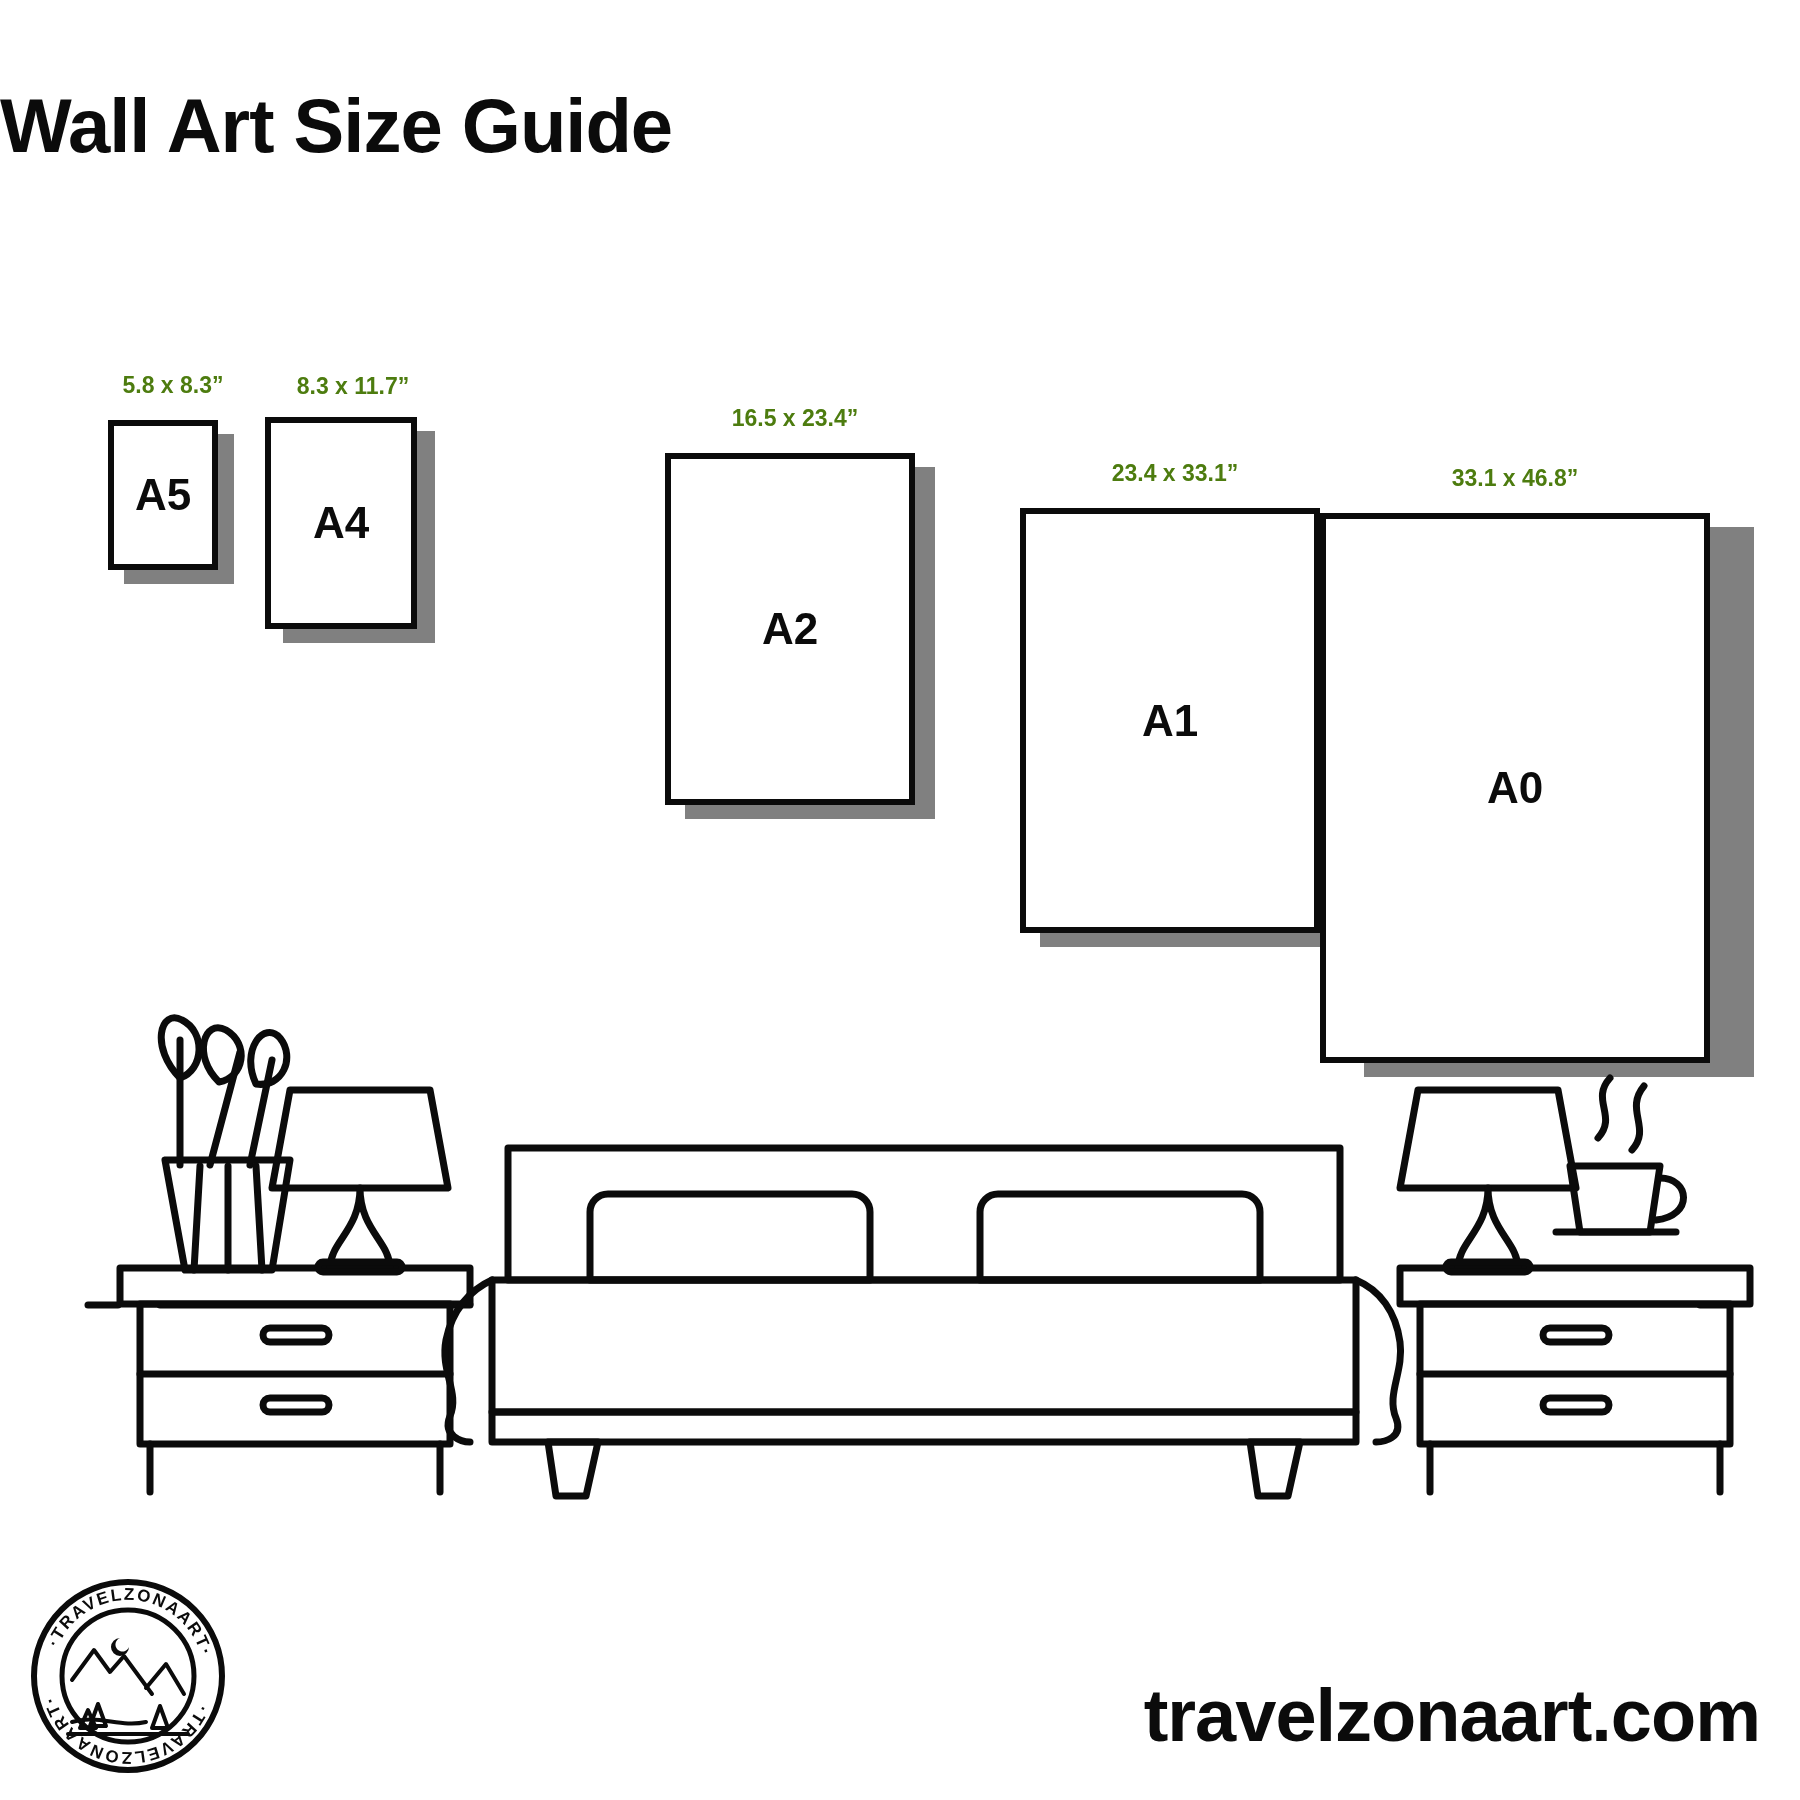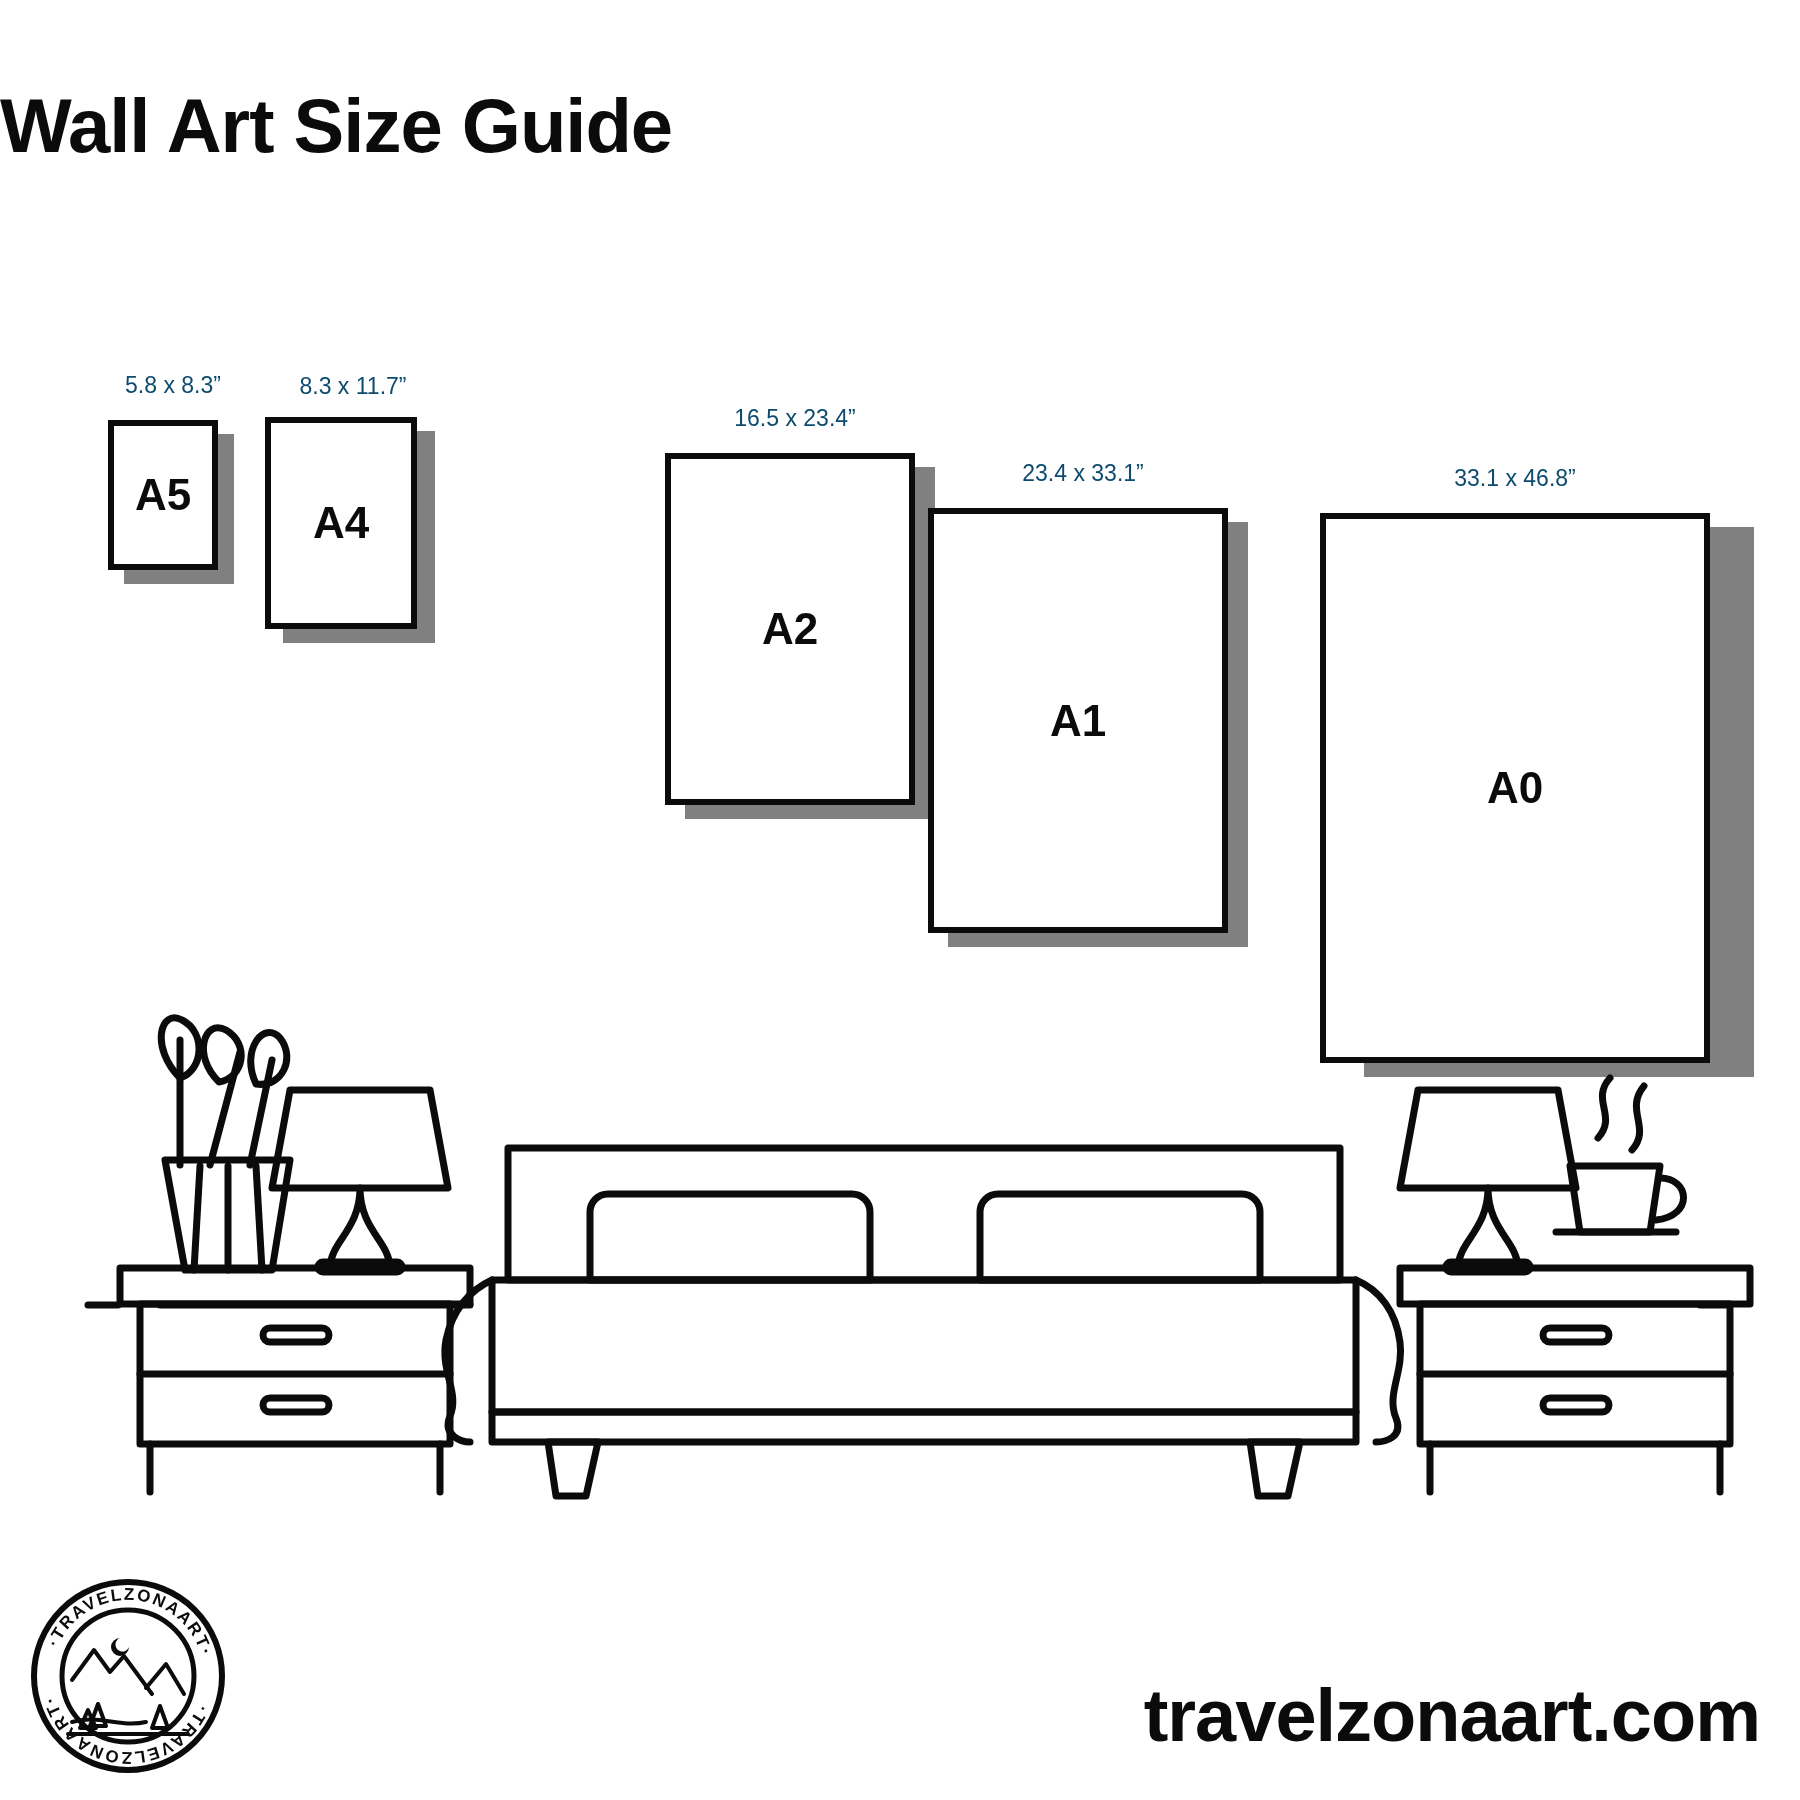--- a/index.html
+++ b/index.html
@@ -38,22 +38,22 @@
   .poster-group {
     position: absolute;
     bottom: 0;
   }
   .poster-label {
     position: absolute;
     left: 50%;
     transform: translateX(-50%);
     white-space: nowrap;
     font-size: 23px;
-    font-weight: normal;
-    color: #0c4a6e;
+    font-weight: bold;
+    color: #4d7c0f;
   }
   .poster-shadow {
     position: absolute;
     background: #808080;
   }
   .poster-box {
     position: absolute;
     background: #ffffff;
     border: 6px solid #0b0b0b;
     box-sizing: border-box;
@@ -121,21 +121,21 @@
 
 
   <div class="poster-group" style="left:665px; bottom:190px; width:275px; height:425px;">
     <div class="poster-label" style="top:0px; left:130px;">16.5 x 23.4”</div>
     <div class="poster-shadow" style="left:20px; top:62px; width:250px; height:352px;"></div>
     <div class="poster-box" style="left:0px; top:48px; width:250px; height:352px;">
       <span class="poster-name">A2</span>
     </div>
   </div>
 
-  <div class="poster-group" style="left:928px; bottom:60px; width:325px; height:500px;margin-top:20px;">
+  <div class="poster-group" style="left:1020px; bottom:60px; width:325px; height:500px;margin-top:20px;">
     <div class="poster-label" style="top:0px; left:155px;">23.4 x 33.1”</div>
     <div class="poster-shadow" style="left:20px; top:62px; width:300px; height:425px;"></div>
     <div class="poster-box" style="left:0px; top:48px; width:300px; height:425px;">
       <span class="poster-name">A1</span>
     </div>
   </div>
 
   <div class="poster-group" style="left:1320px; bottom:-70px; width:435px; height:625px;margin-top:9px;">
     <div class="poster-label" style="top:0px; left:195px;">33.1 x 46.8”</div>
     <div class="poster-shadow" style="left:44px; top:62px; width:390px; height:550px;"></div>

